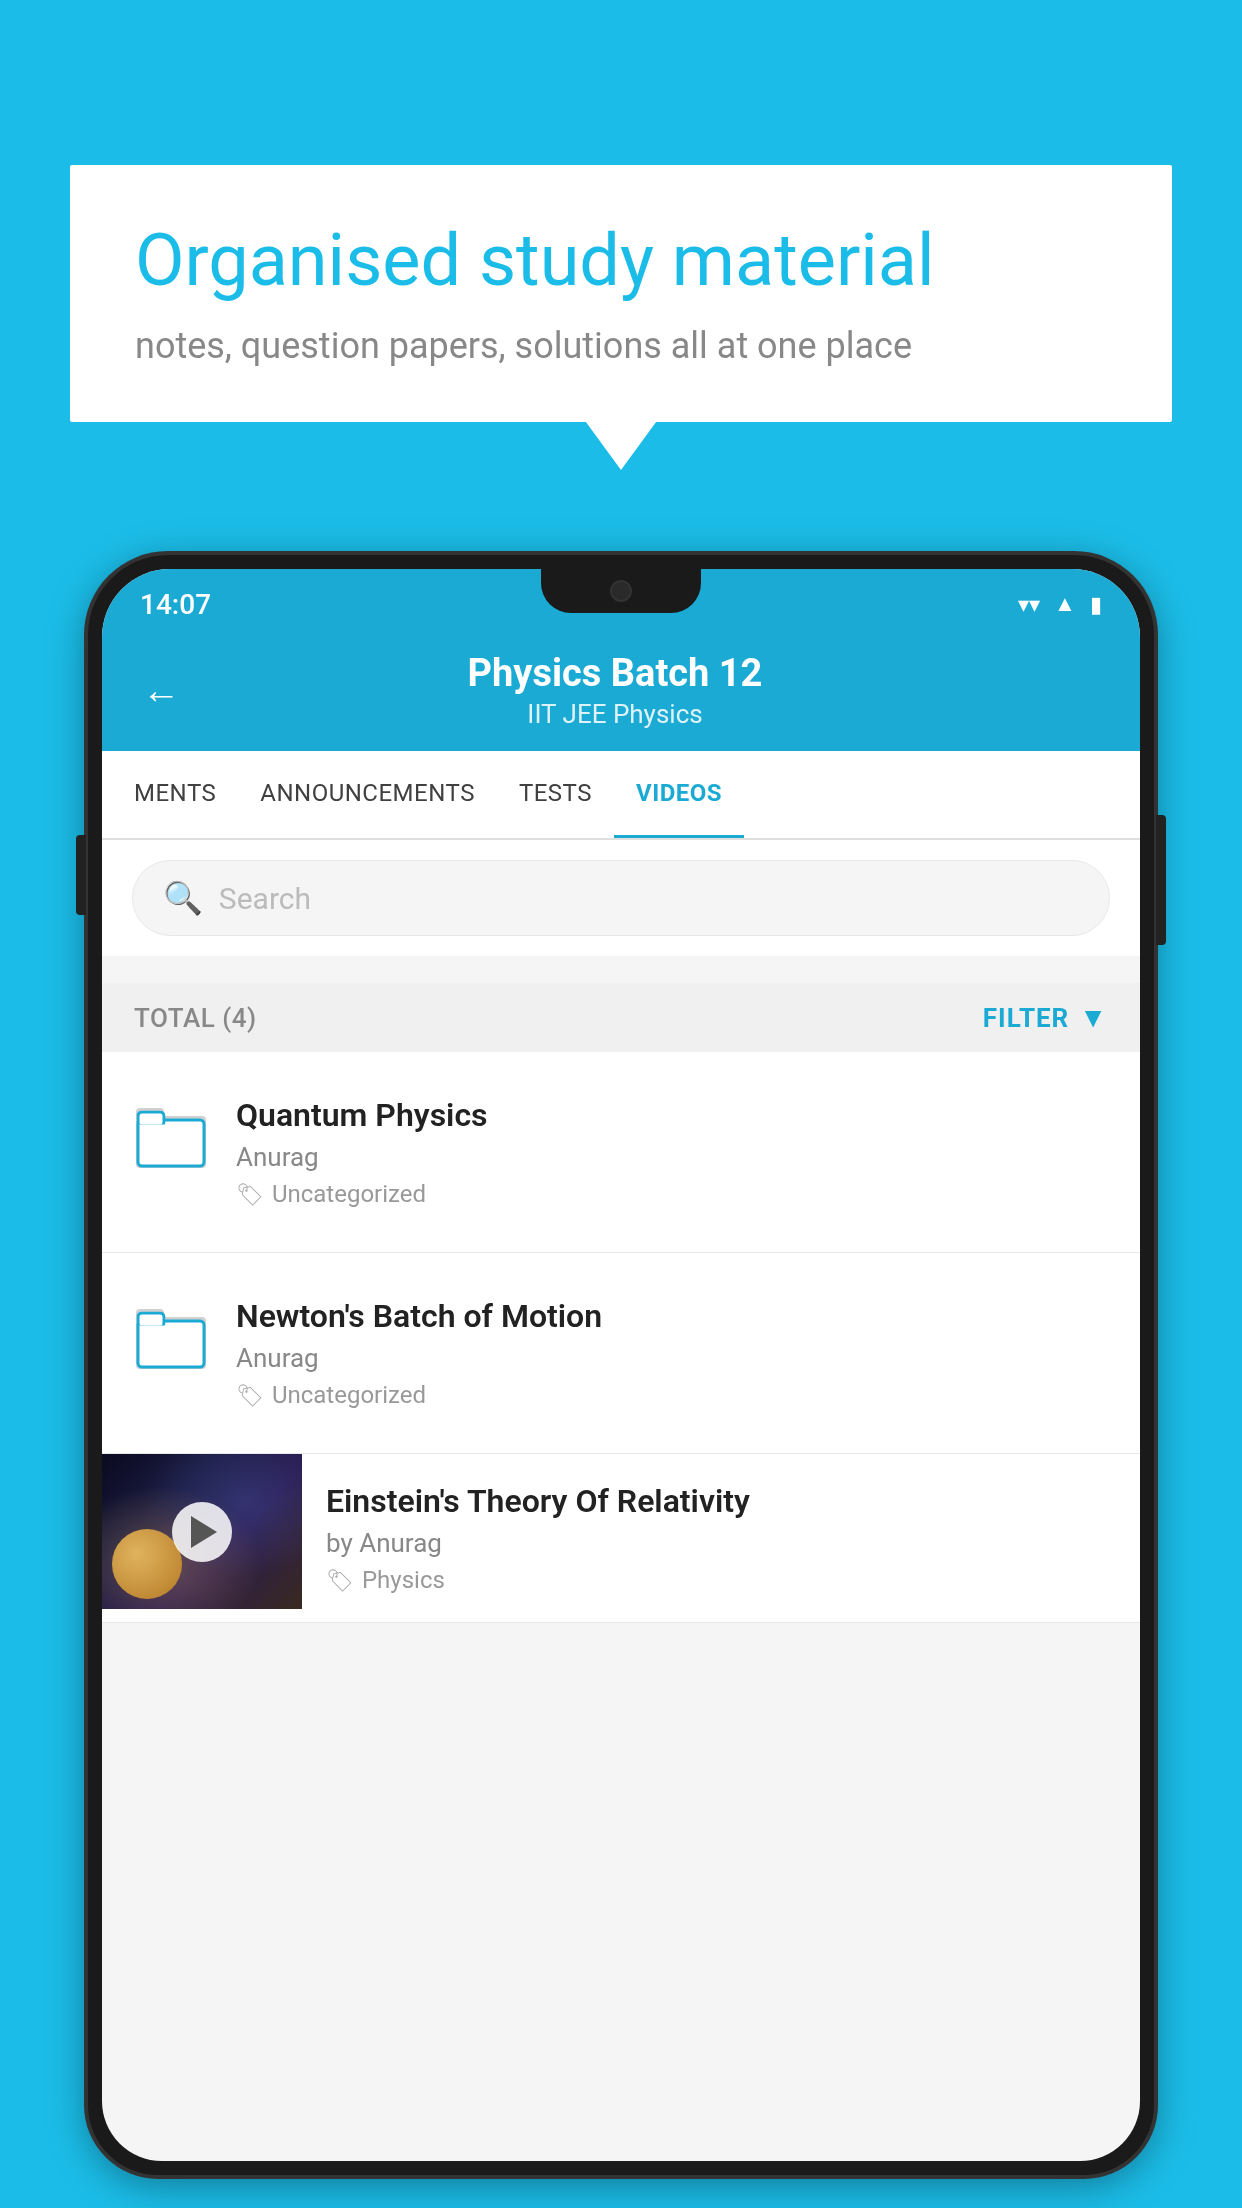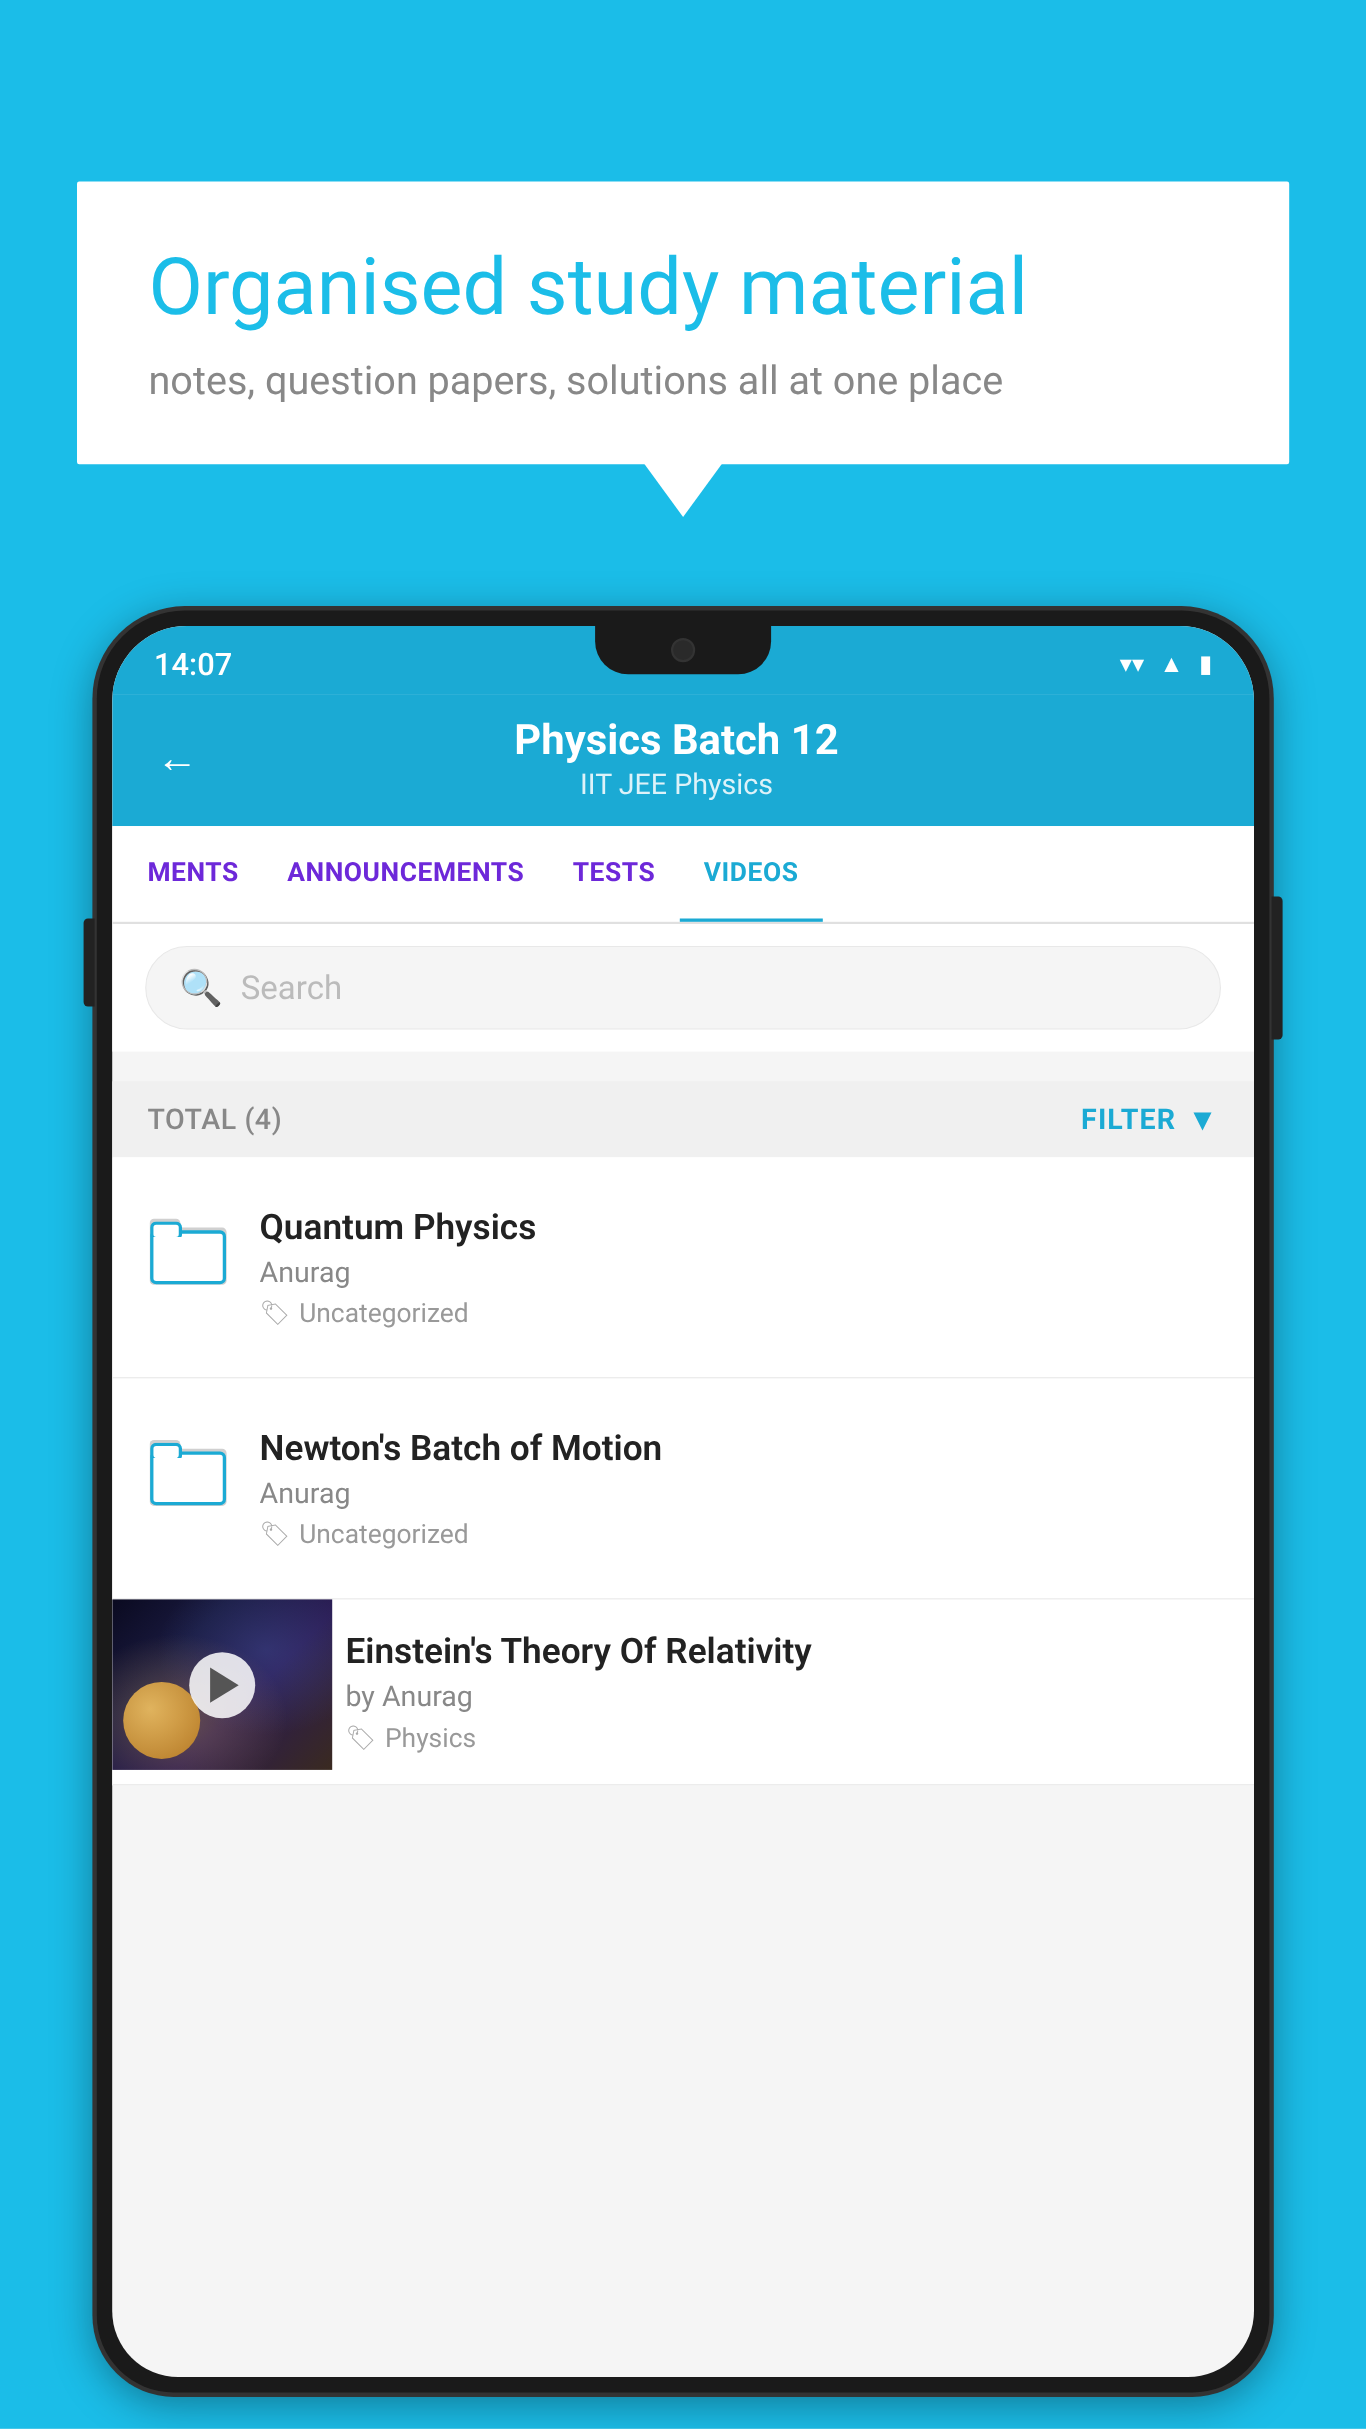--- a/index.html
+++ b/index.html
@@ -199,22 +199,22 @@
       background: white;
       display: flex;
       align-items: center;
       border-bottom: 2px solid #e0e0e0;
       padding: 0 10px;
     }
 
     .tab {
       padding: 28px 22px;
       font-size: 24px;
-      color: #6d28d9;
-      font-weight: 700;
+      color: #404040;
+      font-weight: 400;
       letter-spacing: 0.5px;
       text-transform: uppercase;
       border-bottom: 3px solid transparent;
       cursor: pointer;
     }
 
     .tab.active {
       color: #1baad4;
       border-bottom: 3px solid #1baad4;
       font-weight: 700;
@@ -386,21 +386,21 @@
       width: 0;
       height: 0;
       border-top: 16px solid transparent;
       border-bottom: 16px solid transparent;
       border-left: 26px solid #555;
       margin-left: 4px;
     }
 
     .video-info {
       flex: 1;
-      padding: 28px 12px;
+      padding: 28px 24px;
     }
 
     .video-title {
       font-size: 32px;
       font-weight: 600;
       color: #222;
       margin-bottom: 8px;
     }
 
     .video-author {

